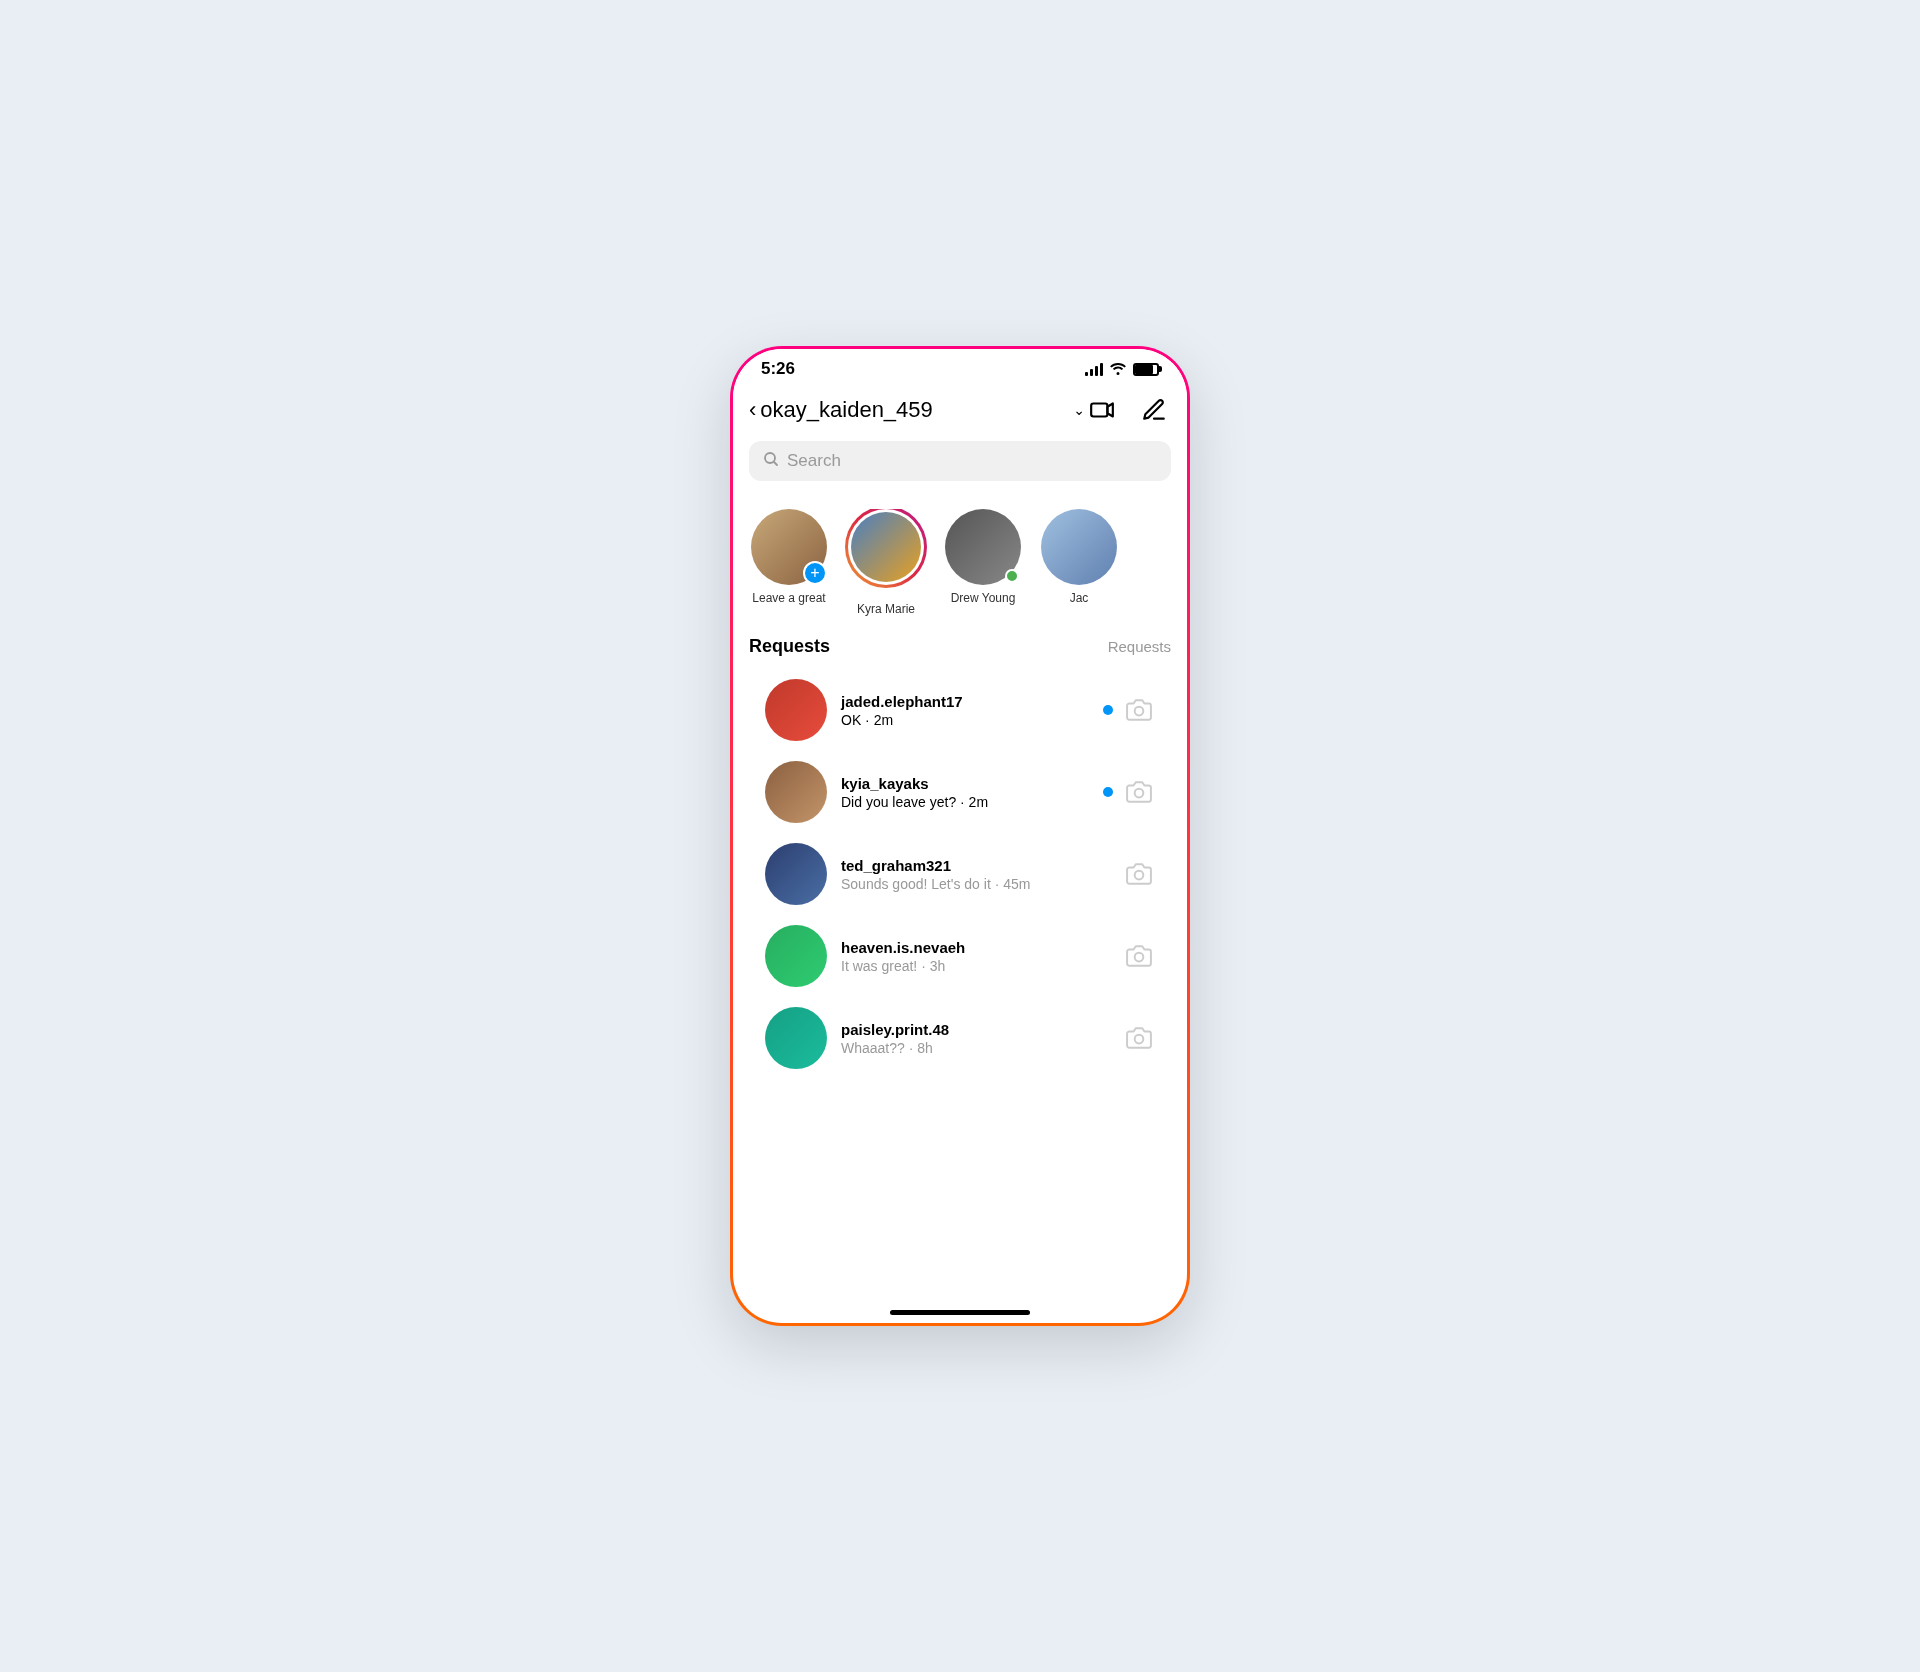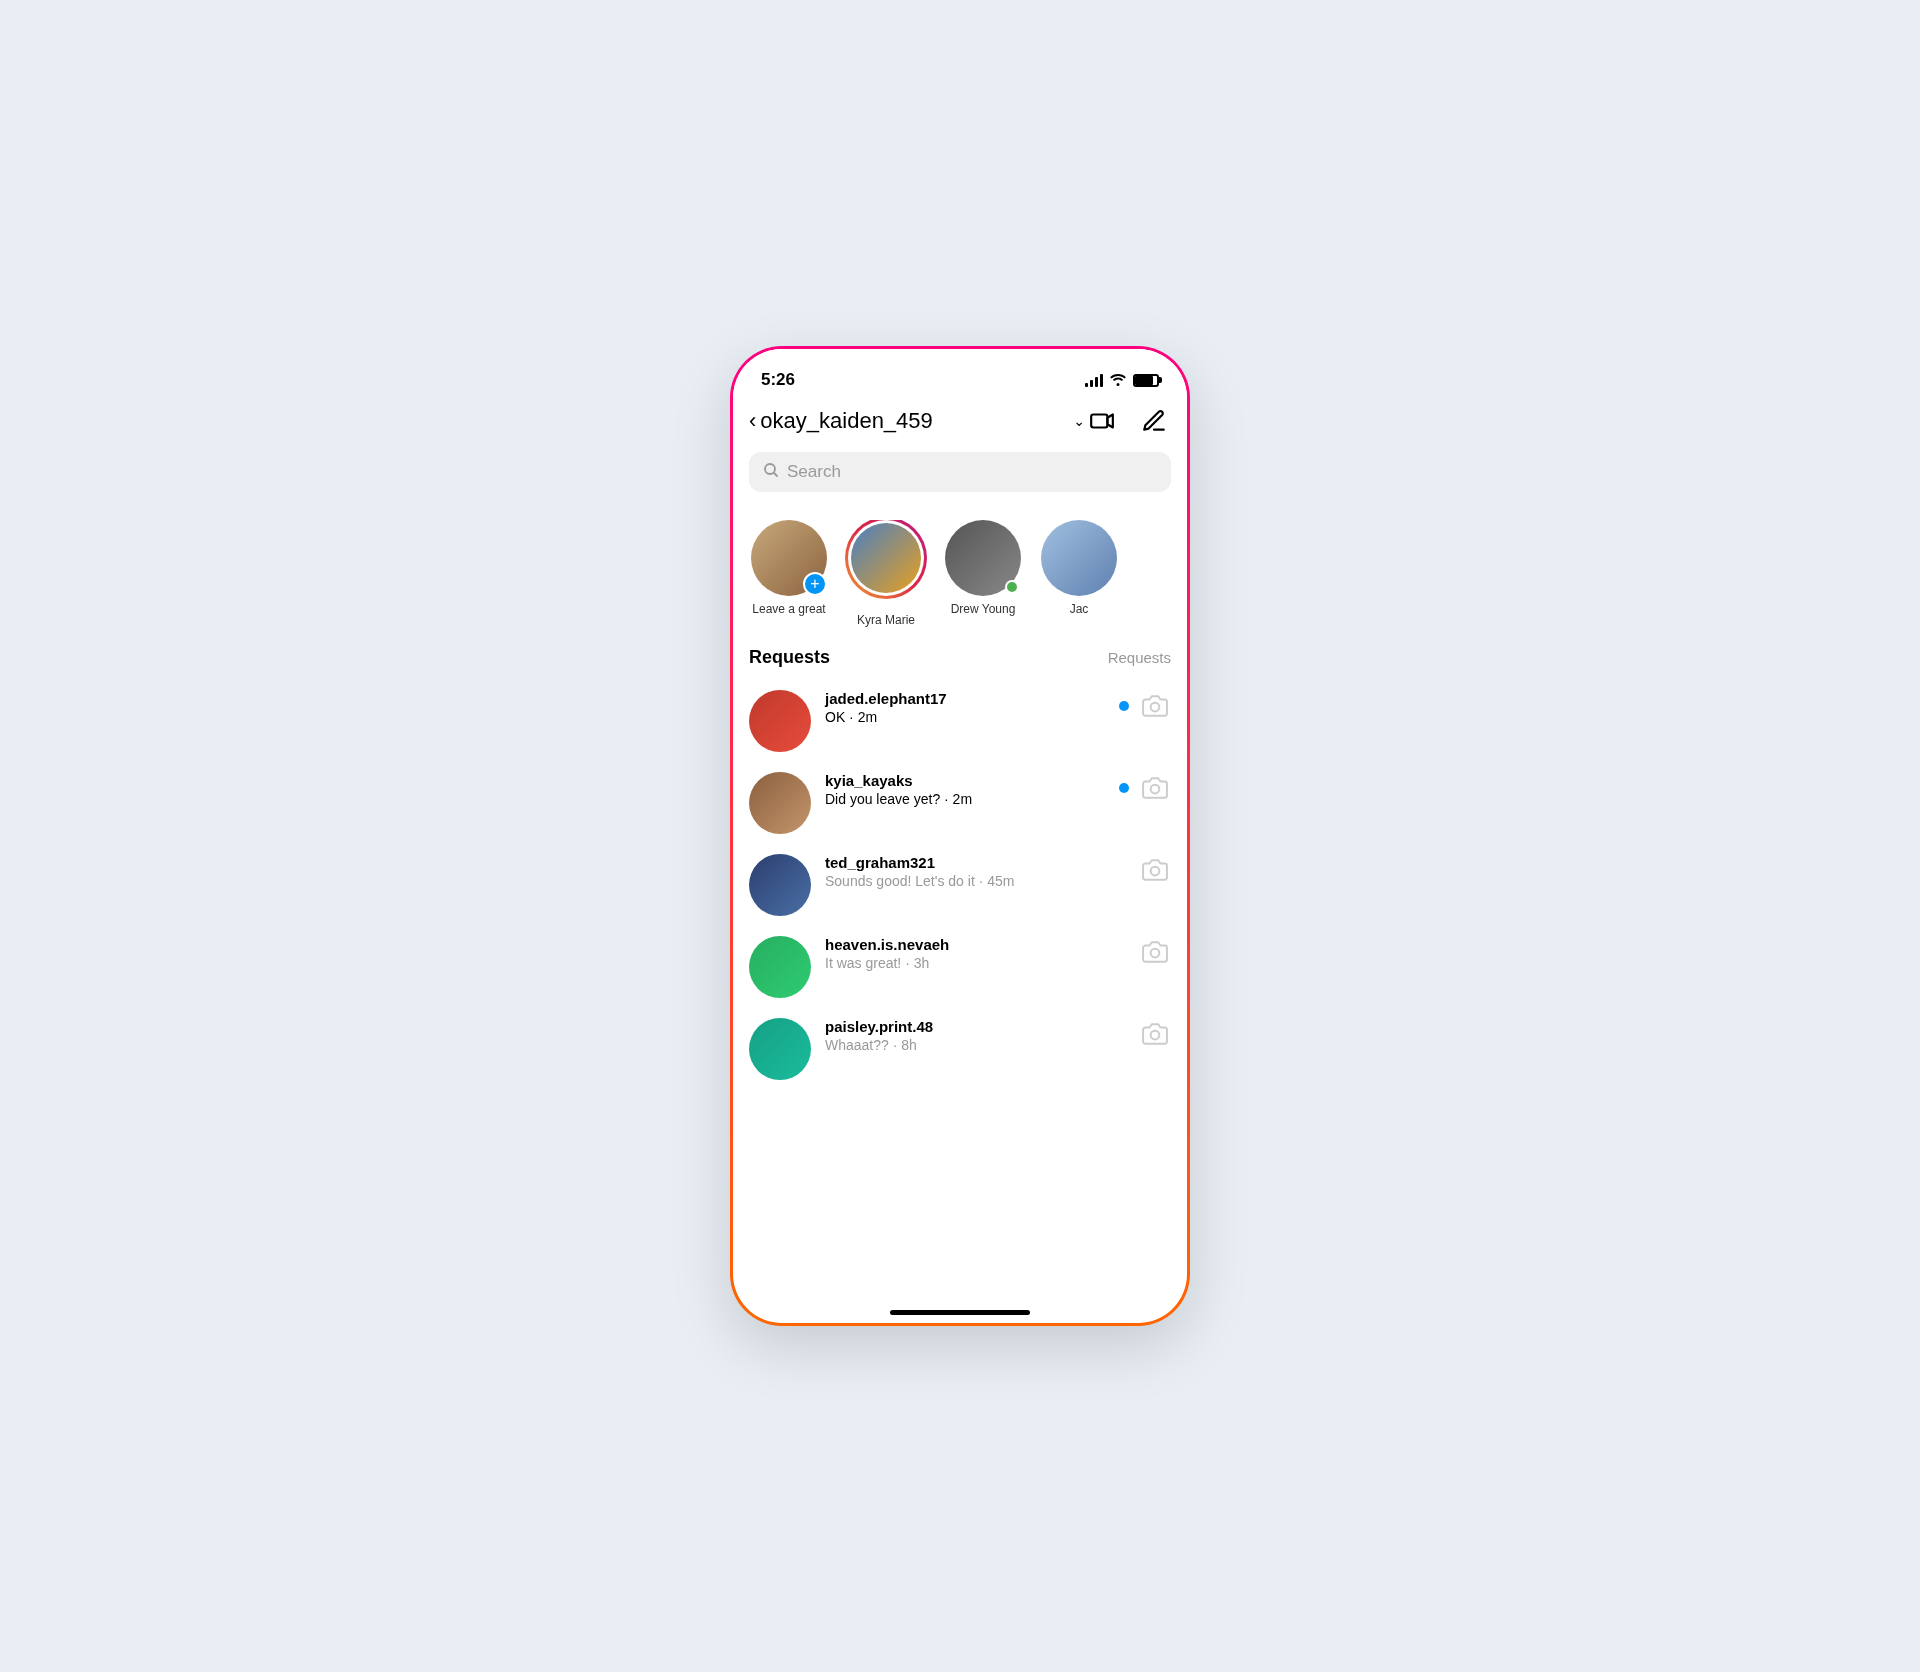--- a/index.html
+++ b/index.html
@@ -28,21 +28,21 @@
       box-shadow: 0 20px 60px rgba(0,0,0,0.15);
       background-color: white;
       display: flex;
       flex-direction: column;
     }
     
     .status-bar {
       display: flex;
       justify-content: space-between;
       align-items: center;
-      padding: 21px 28px 6px 28px;
+      padding: 10px 28px 6px 28px;
       background: white;
       flex-shrink: 0;
     }
     .status-time {
       font-size: 17px;
       font-weight: 600;
       color: #000;
     }
     .status-icons {
       display: flex;
@@ -232,22 +232,22 @@
       color: #999;
       cursor: pointer;
     }
     
     .messages-list {
       flex: 1;
       overflow: hidden;
     }
     .message-item {
       display: flex;
-      align-items: flex-start;
-      padding: 10px 16px;
+      align-items: center;
+      padding: 10px 32px;
       cursor: pointer;
       background: white;
     }
     .msg-avatar-wrap {
       position: relative;
       width: 62px;
       height: 62px;
       flex-shrink: 0;
       margin-right: 14px;
     }

